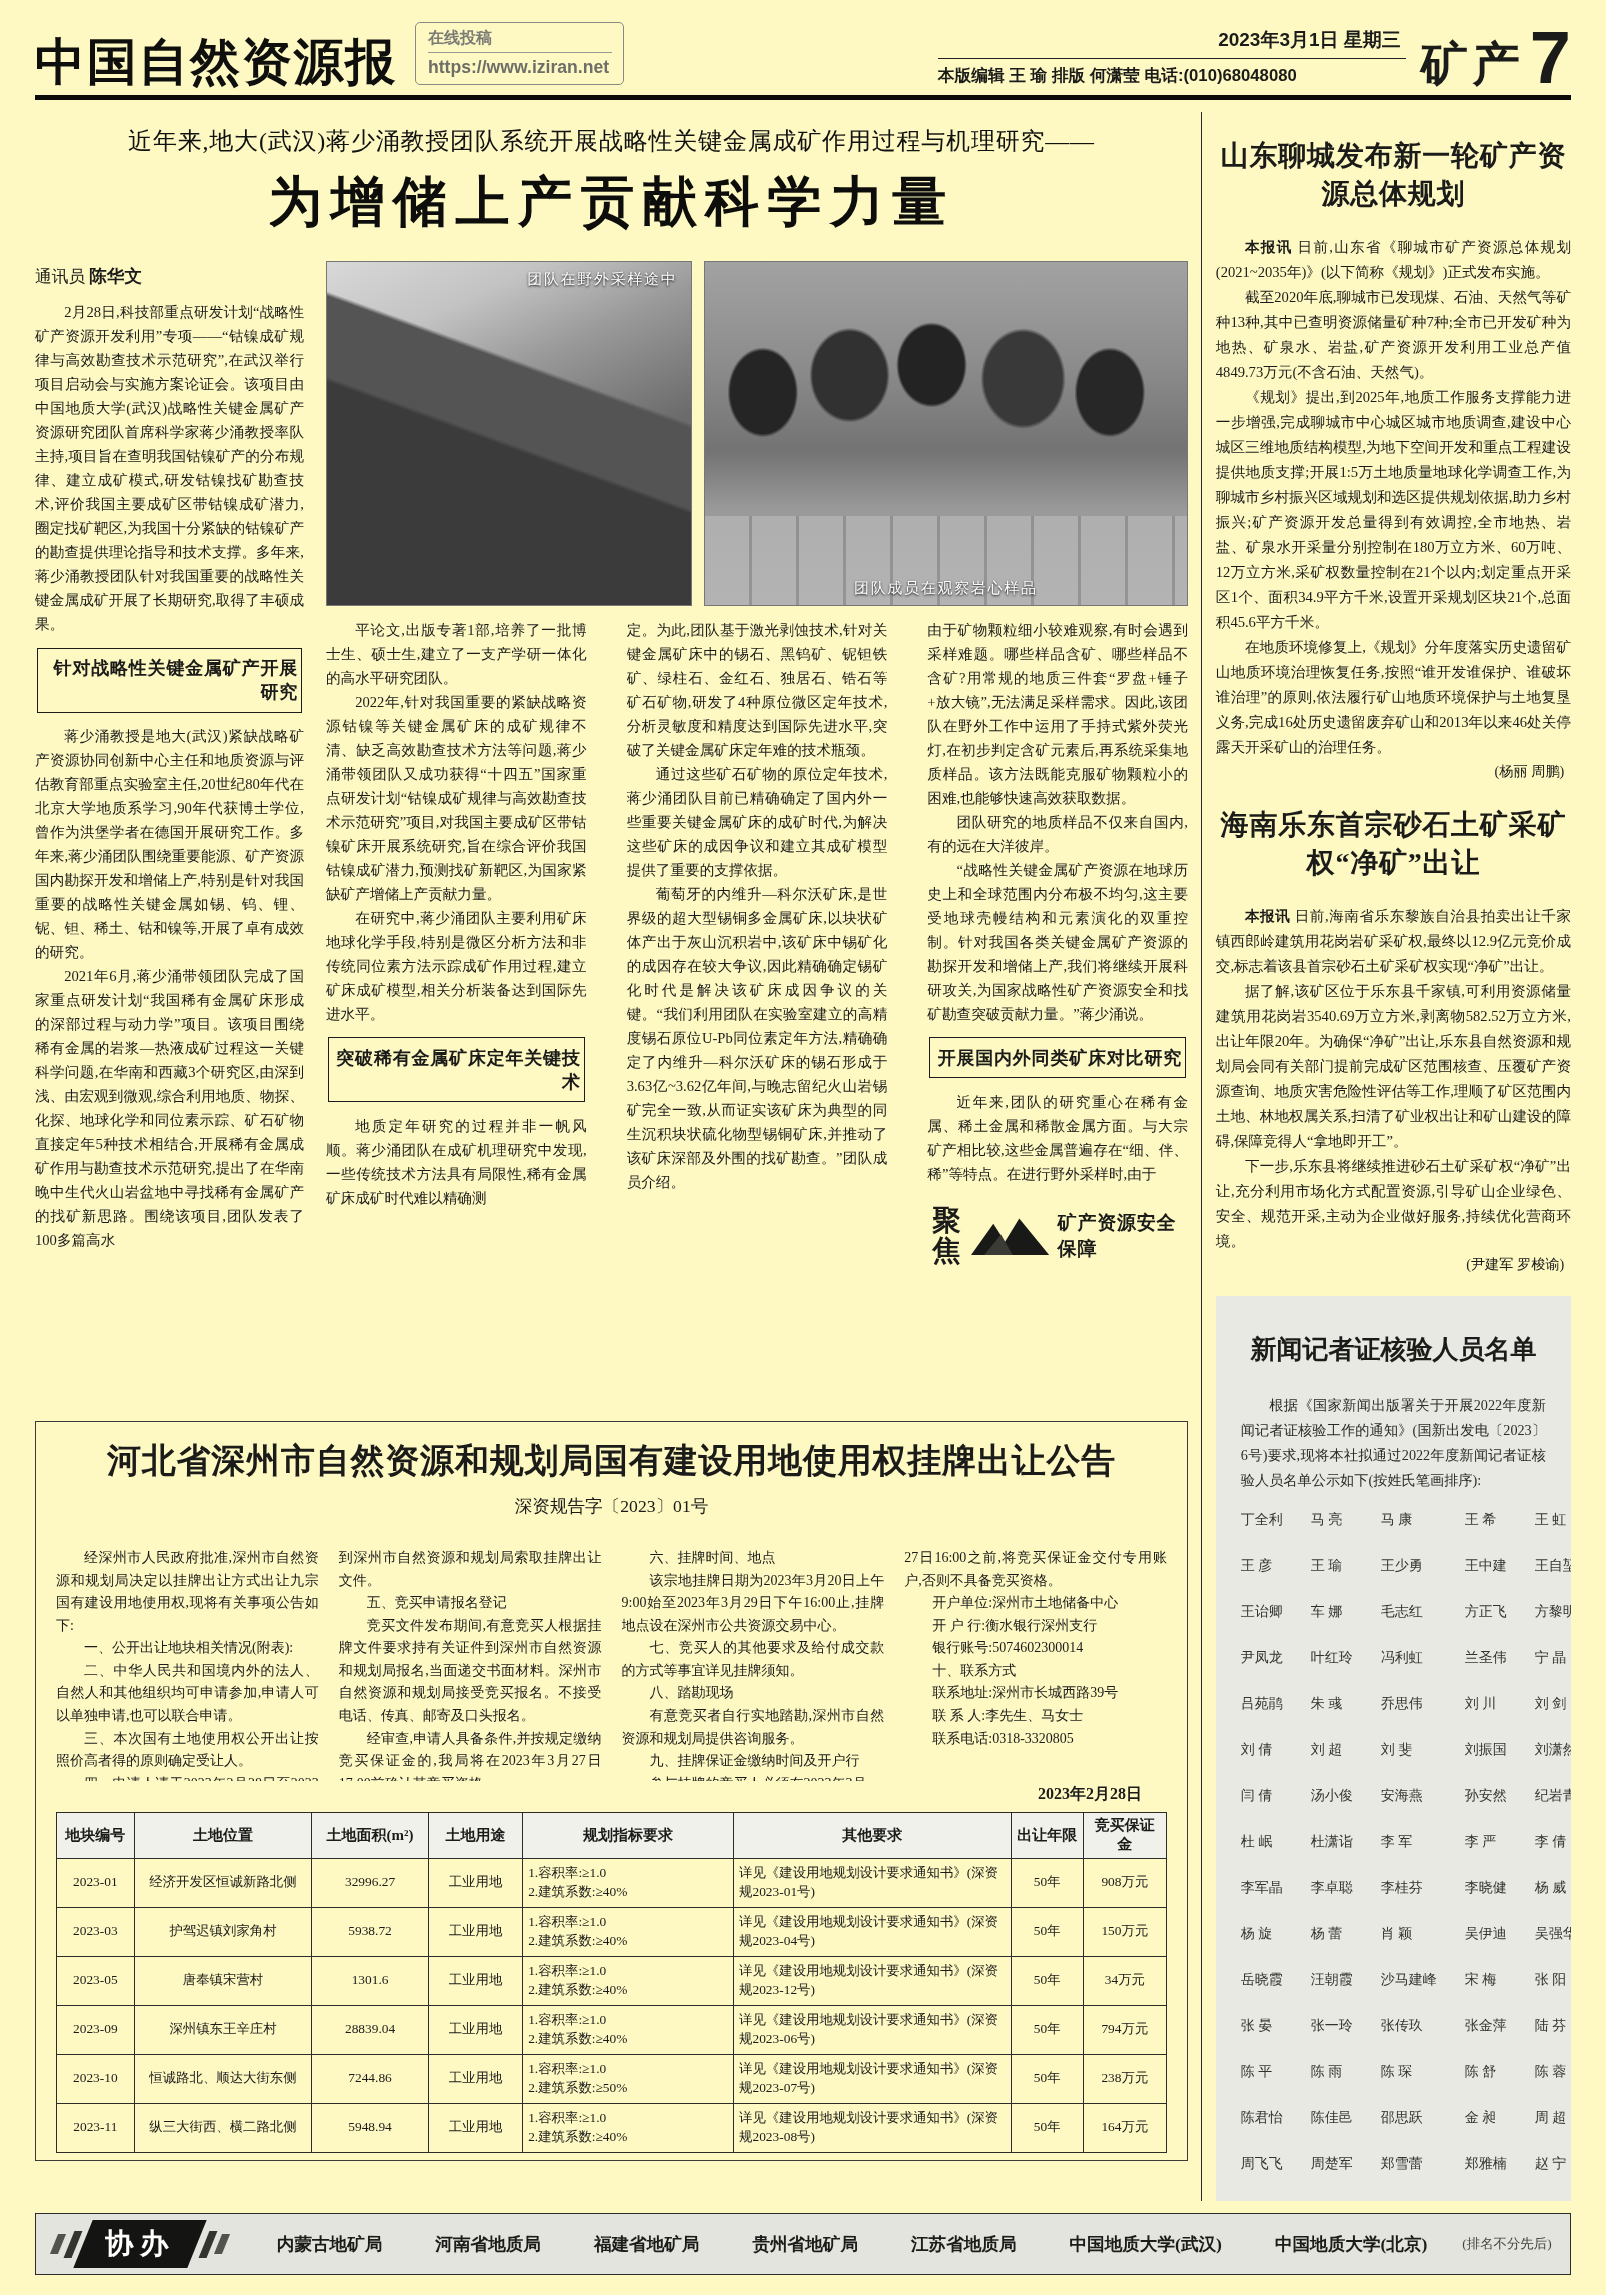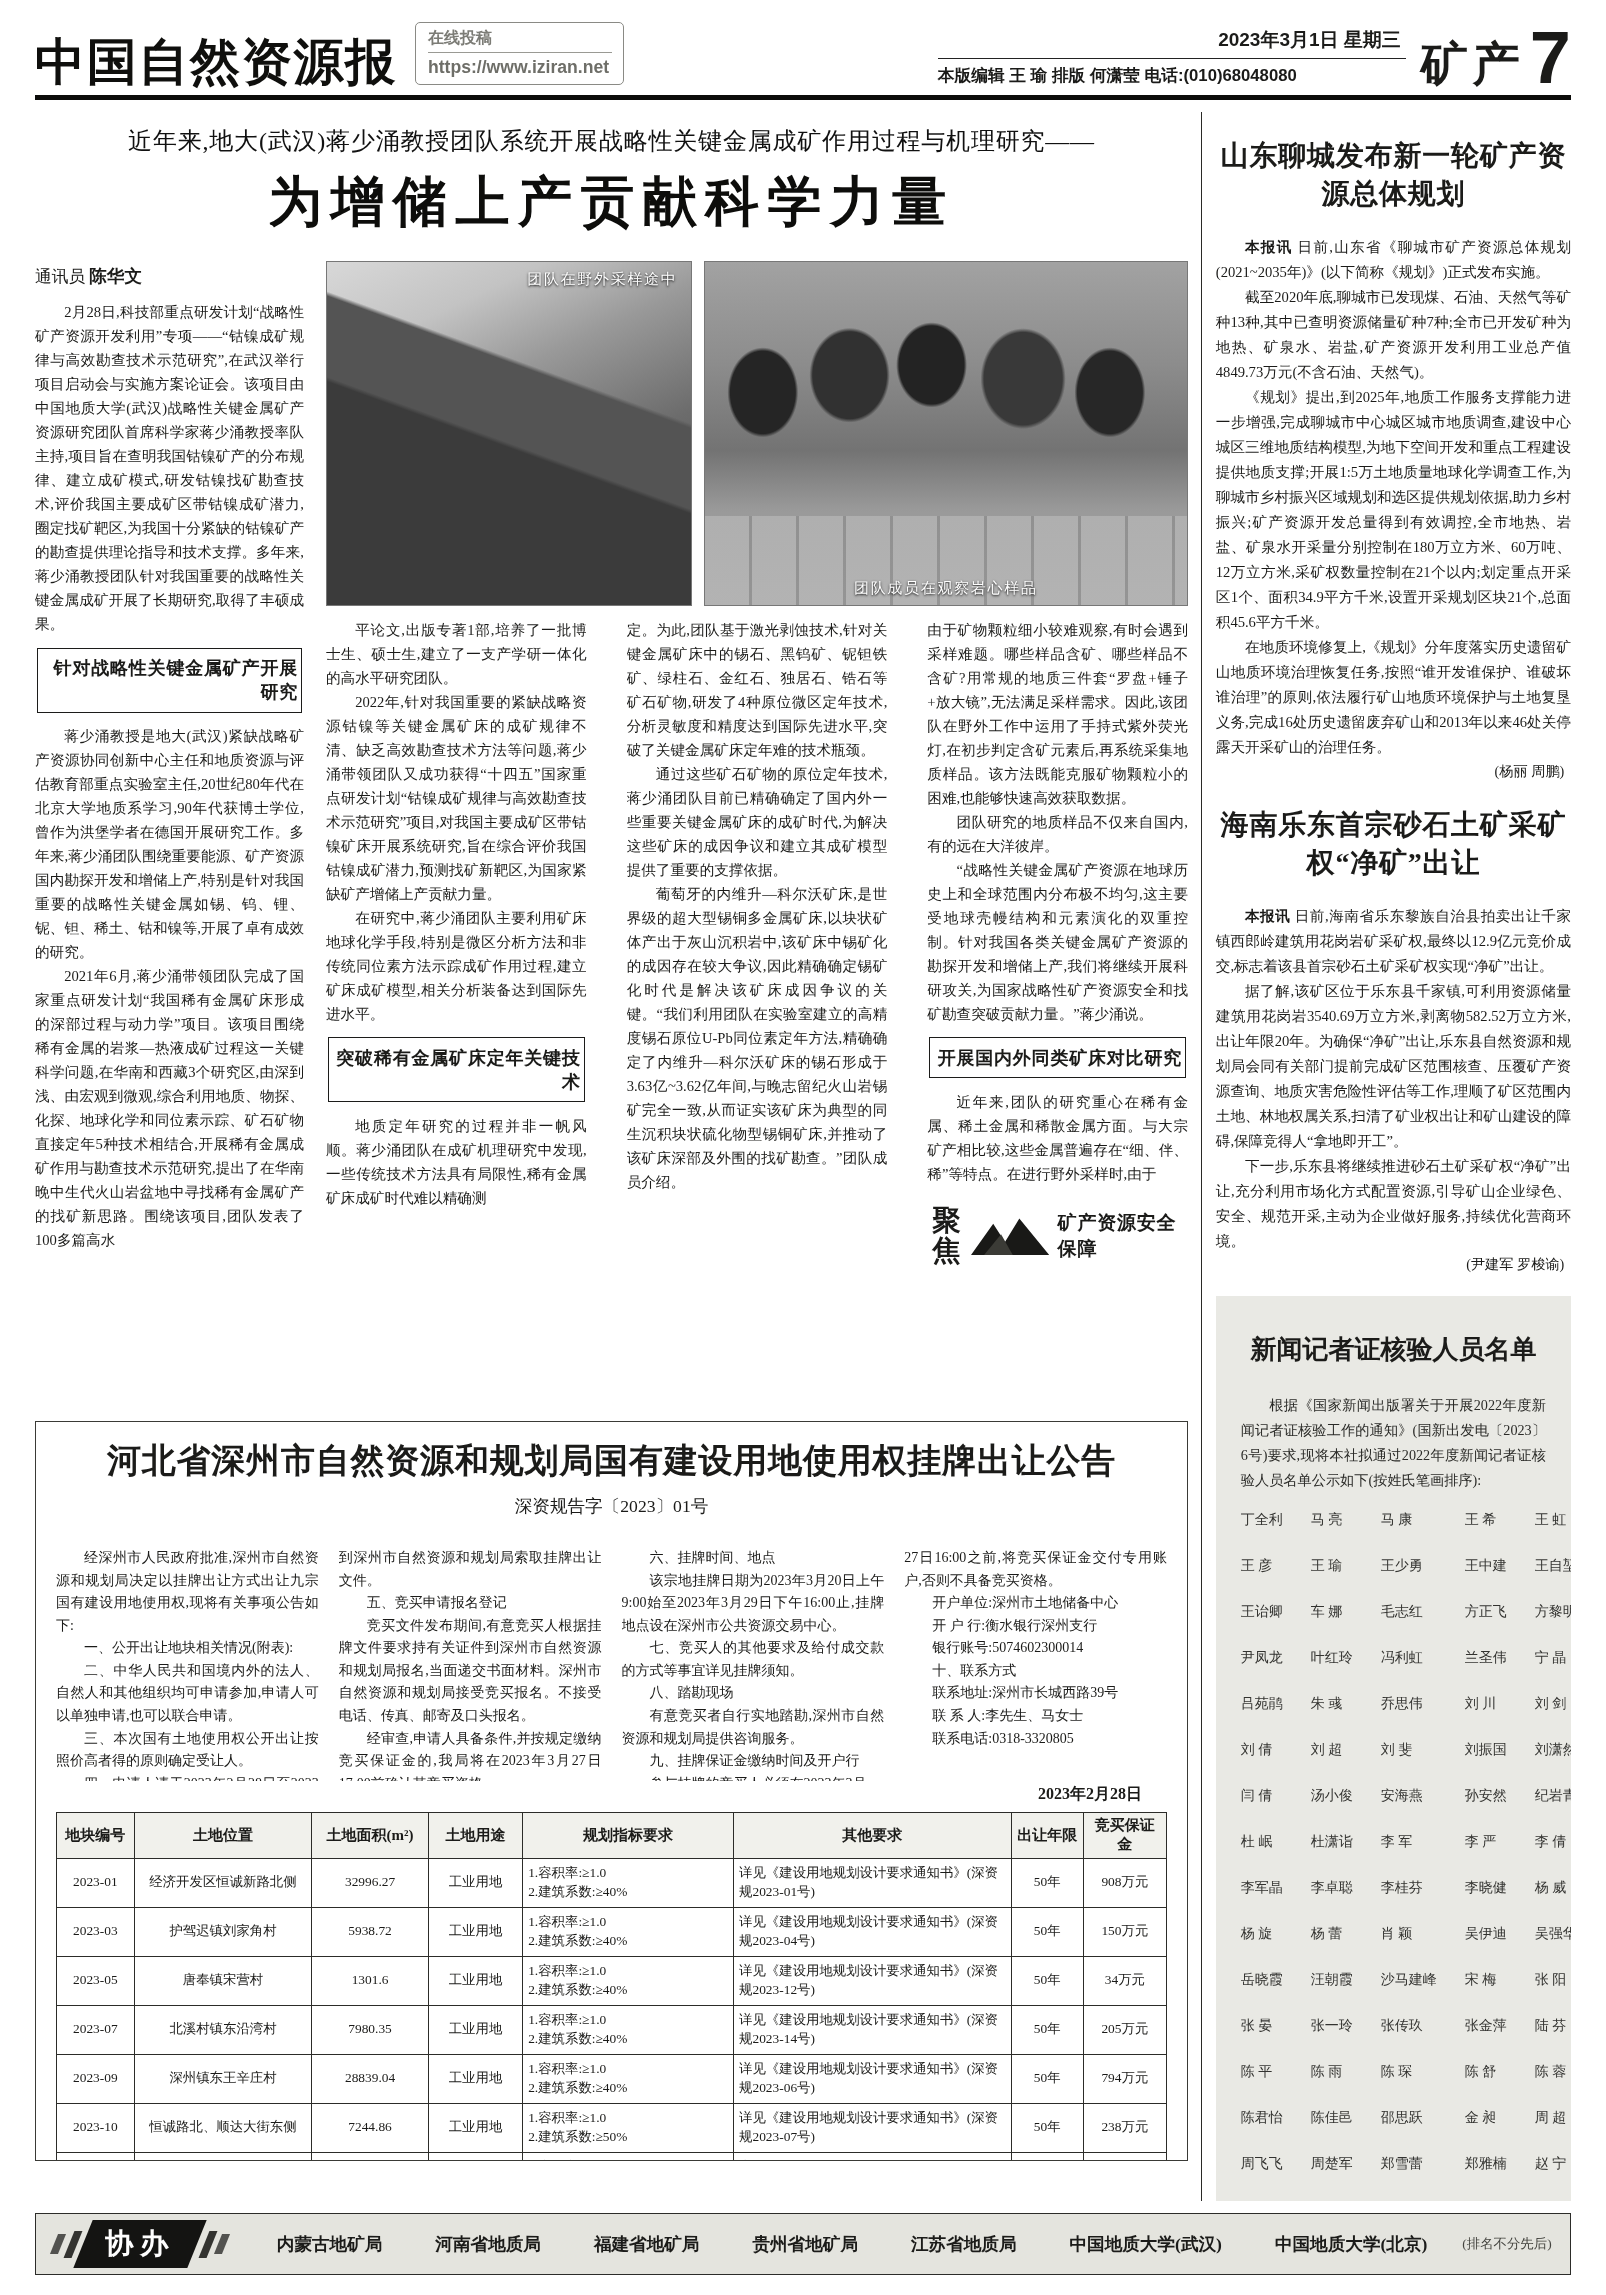--- a/index.html
+++ b/index.html
@@ -1,18 +1,18 @@
 <!DOCTYPE html>
 <html style="font-size:13.4px"><head>
 <meta charset="utf-8">
 <style>
   * { margin:0; padding:0; box-sizing:border-box; }
   html,body { background:#e8e8e4; }
   body { font-family:"Liberation Serif","DejaVu Serif",serif; color:#1b1b19; }
-  .page { width:1606px; height:2295px; background:#ffffff; margin:0 auto; overflow:hidden; position:relative; }
+  .page { width:1606px; height:2295px; background:#fef9c3; margin:0 auto; overflow:hidden; position:relative; }
 
   
   .masthead { display:flex; align-items:flex-end; padding:22px 35px 0 35px; height:87px; }
   .brand { font-size:50px; font-weight:bold; letter-spacing:1.7px; color:#0f0f0d; white-space:nowrap; line-height:1; }
   .submit-box { border:1.7px solid #8a8a85; border-radius:5px; padding:5px 11.7px 6.7px; margin:0 0 1.7px 18.4px; min-width:209px; }
   .submit-label { font-family:"Liberation Sans","DejaVu Sans",sans-serif; font-weight:bold; font-size:16px; color:#7c7c76; border-bottom:1.7px solid #9a9a94; padding-bottom:3.3px; display:block; }
   .submit-url { font-family:"Liberation Sans","DejaVu Sans",sans-serif; font-weight:bold; font-size:17.6px; color:#6e6e68; text-decoration:none; display:block; margin-top:3.3px; }
   .mast-right { margin-left:auto; display:flex; align-items:flex-end; }
   .mast-mid { width:468px; text-align:left; font-family:"Liberation Sans","DejaVu Sans",sans-serif; }
   .date-line { font-size:19px; font-weight:bold; text-align:right; padding-right:5px; }
@@ -300,31 +300,20 @@
                 <td>唐奉镇宋营村</td>
                 <td>1301.6</td>
                 <td>工业用地</td>
                 <td>1.容积率:≥1.0
 2.建筑系数:≥40%</td>
                 <td>详见《建设用地规划设计要求通知书》(深资规2023-12号)</td>
                 <td>50年</td>
                 <td>34万元</td>
               </tr>
 
-              <tr>
-                <td>2023-07</td>
-                <td>北溪村镇东沿湾村</td>
-                <td>7980.35</td>
-                <td>工业用地</td>
-                <td>1.容积率:≥1.0
-2.建筑系数:≥40%</td>
-                <td>详见《建设用地规划设计要求通知书》(深资规2023-14号)</td>
-                <td>50年</td>
-                <td>205万元</td>
-              </tr>
 
               <tr>
                 <td>2023-09</td>
                 <td>深州镇东王辛庄村</td>
                 <td>28839.04</td>
                 <td>工业用地</td>
                 <td>1.容积率:≥1.0
 2.建筑系数:≥40%</td>
                 <td>详见《建设用地规划设计要求通知书》(深资规2023-06号)</td>
                 <td>50年</td>

